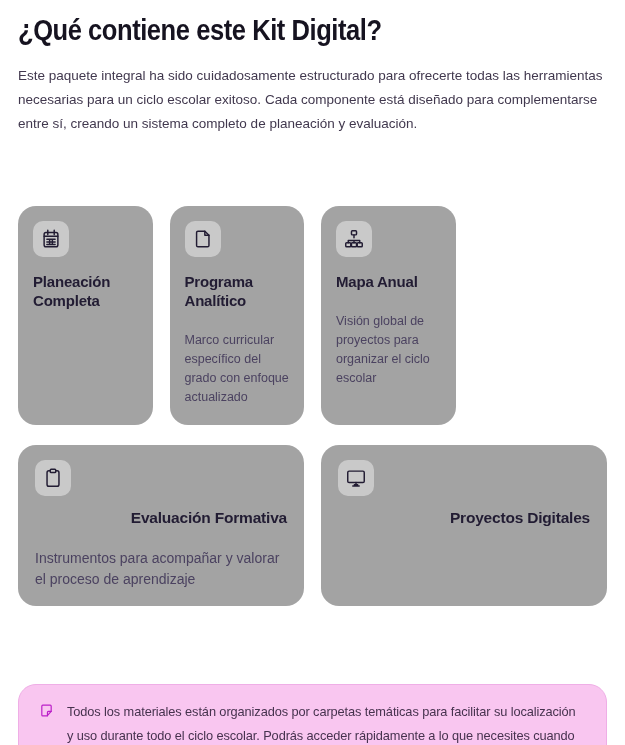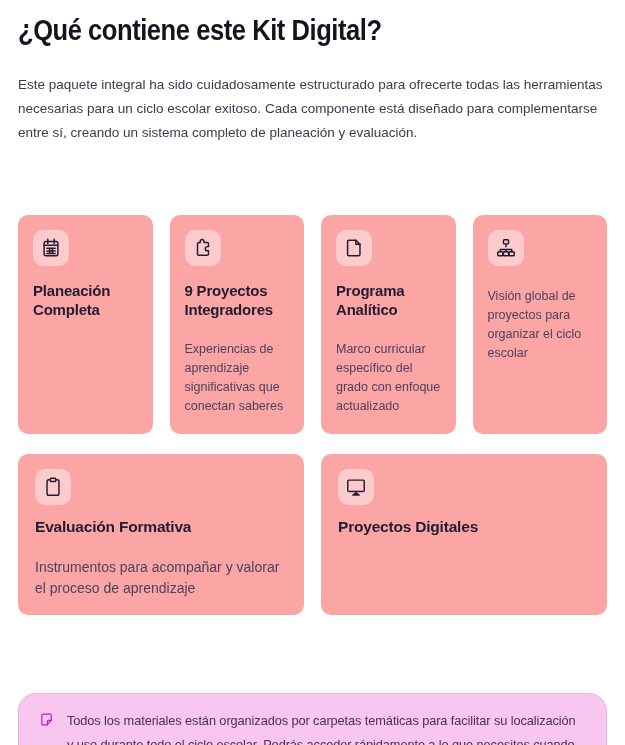--- a/index.html
+++ b/index.html
@@ -21,39 +21,39 @@
     display: inline-block;
     font-size: 29px;
     font-weight: 800;
     letter-spacing: -0.5px;
     color: #161320;
     transform: scaleX(0.88);
     transform-origin: left center;
     white-space: nowrap;
   }
   .intro {
-    margin-top: 26px;
+    margin-top: 17px;
     max-width: 592px;
     font-size: 13.5px;
     line-height: 24px;
     color: #41384e;
   }
   .features-grid {
     display: grid;
     grid-template-columns: repeat(4, 1fr);
     gap: 17px;
     margin-top: 70px;
   }
   .features-grid.row-two {
     grid-template-columns: repeat(2, 1fr);
     margin-top: 20px;
   }
   .feature-card {
-    background: #fca5a5;
-    border-radius: 10px;
+    background: #a3a3a3;
+    border-radius: 18px;
     padding: 15px 15px 18px 15px;
     min-height: 198px;
   }
   .features-grid.row-two .feature-card {
     min-height: 125px;
     padding: 15px 17px 16px 17px;
   }
   .icon-chip {
     width: 36px;
     height: 36px;
@@ -67,21 +67,21 @@
   .features-grid.row-two .icon-chip { margin-bottom: 12px; }
   .icon-chip svg { display: block; }
   .card-title {
     font-size: 15px;
     line-height: 19px;
     font-weight: 800;
     letter-spacing: -0.2px;
     color: #221c33;
     margin-bottom: 9px;
   }
-  .features-grid.row-two .card-title { font-size: 15.5px; margin-bottom: 3px; }
+  .features-grid.row-two .card-title { font-size: 15.5px; margin-bottom: 3px; text-align: right; }
   .card-description {
     font-size: 12.5px;
     line-height: 19px;
     color: #4b4260;
     margin-top: 21px;
   }
   .features-grid.row-two .card-description { font-size: 14px; line-height: 21px; }
   .callout {
     margin-top: 78px;
     background: #f9c6f0;
@@ -133,29 +133,20 @@
       <div class="icon-chip">
         <svg class="line-icon" width="22" height="22" viewBox="0 0 24 24">
           <rect x="4.5" y="5" width="15" height="15.5" rx="2"></rect>
           <path d="M8.5 2.5v4.5M15.5 2.5v4.5M4.5 9h15"></path>
           <path d="M7.5 12.2h9M7.5 15.2h9M7.5 18h9M10.5 12.2v5.8M13.5 12.2v5.8"></path>
         </svg>
       </div>
       <div class="card-title">Planeación Completa</div>
     </div>
 
-    <div class="feature-card">
-      <div class="icon-chip">
-        <svg class="line-icon" width="22" height="22" viewBox="0 0 24 24">
-          <path d="M9 6V4.8a2 2 0 0 1 4 0V6h3.5A1.5 1.5 0 0 1 18 7.5v3h-1.2a2.3 2.3 0 0 0 0 4.6H18v3.4a1.5 1.5 0 0 1-1.5 1.5h-9A1.5 1.5 0 0 1 6 18.5v-11A1.5 1.5 0 0 1 7.5 6H9z"></path>
-        </svg>
-      </div>
-      <div class="card-title">9 Proyectos Integradores</div>
-      <div class="card-description">Experiencias de aprendizaje significativas que conectan saberes</div>
-    </div>
 
     <div class="feature-card">
       <div class="icon-chip">
         <svg class="line-icon" width="22" height="22" viewBox="0 0 24 24">
           <path d="M6.5 3.5H14l4.5 4.5V19a1.5 1.5 0 0 1-1.5 1.5H6.5A1.5 1.5 0 0 1 5 19V5a1.5 1.5 0 0 1 1.5-1.5z"></path>
           <path d="M14 3.5V8h4.5"></path>
         </svg>
       </div>
       <div class="card-title">Programa Analítico</div>
       <div class="card-description">Marco curricular específico del grado con enfoque actualizado</div>
@@ -164,20 +155,21 @@
     <div class="feature-card">
       <div class="icon-chip">
         <svg class="line-icon" width="22" height="22" viewBox="0 0 24 24">
           <rect x="9.25" y="3" width="5.5" height="4.5" rx="1"></rect>
           <rect x="3" y="16" width="5.5" height="4.5" rx="1"></rect>
           <rect x="9.25" y="16" width="5.5" height="4.5" rx="1"></rect>
           <rect x="15.5" y="16" width="5.5" height="4.5" rx="1"></rect>
           <path d="M12 7.5v3.2M5.75 16v-2.3h12.5V16M12 13.7V16"></path>
         </svg>
       </div>
+      <div class="card-title">Mapa Anual</div>
       <div class="card-description">Visión global de proyectos para organizar el ciclo escolar</div>
     </div>
 
   </div>
 
   <div class="features-grid row-two">
 
     <div class="feature-card">
       <div class="icon-chip">
         <svg class="line-icon" width="22" height="22" viewBox="0 0 24 24">

